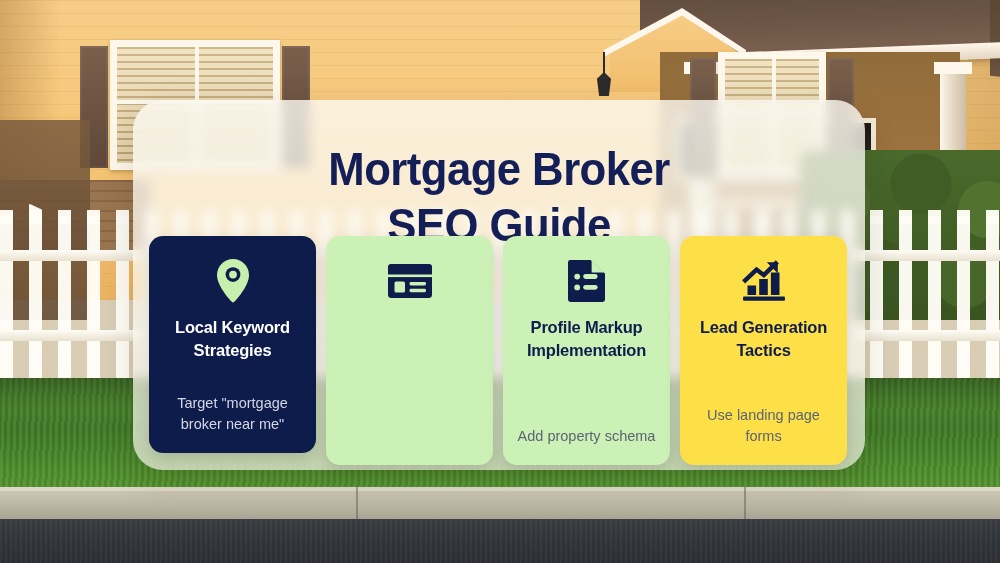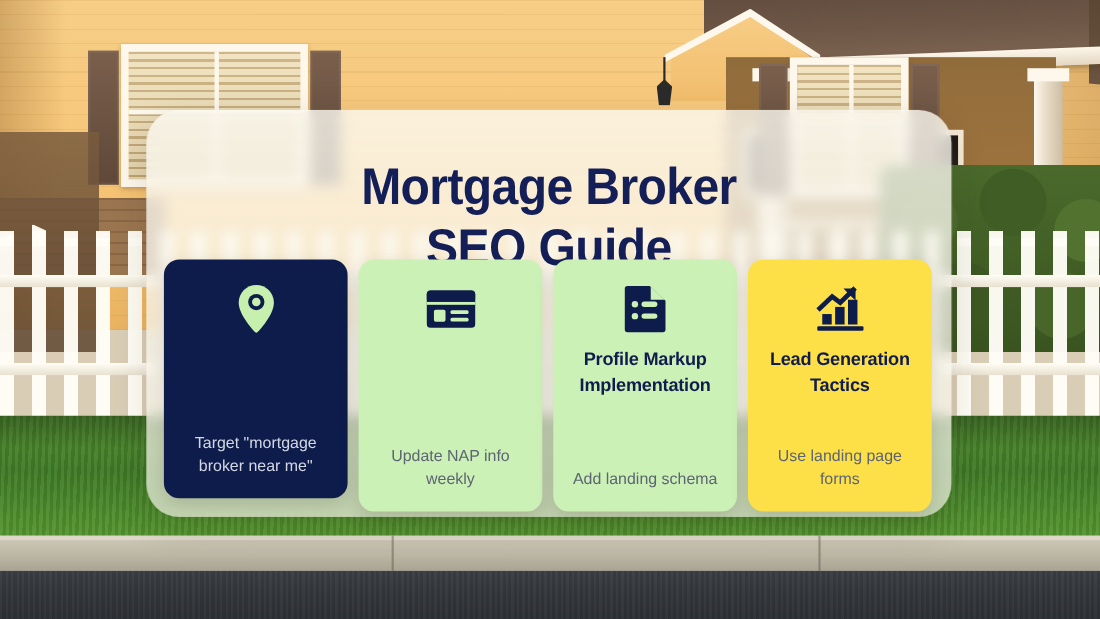--- a/index.html
+++ b/index.html
@@ -250,50 +250,50 @@
   <div class="cards">
 
     <div class="card dark">
       <div class="icon-wrap">
         <svg width="36" height="46" viewBox="0 0 36 46" aria-hidden="true">
           <path d="M18 1C9.2 1 2 8.1 2 16.9c0 11.6 14.2 26.3 14.8 26.9a1.7 1.7 0 0 0 2.4 0C19.8 43.2 34 28.5 34 16.9 34 8.1 26.8 1 18 1z" fill="#c7efad"></path>
           <circle cx="18" cy="16.6" r="7.4" fill="#0e1c4b"></circle>
           <circle cx="18" cy="16.6" r="3.9" fill="#c7efad"></circle>
         </svg>
       </div>
+      <div class="card-title">Local Keyword Strategies</div>
       <div class="card-desc">Target "mortgage broker near me"</div>
     </div>
 
     <div class="card green">
       <div class="icon-wrap">
         <svg width="46" height="36" viewBox="0 0 46 36" aria-hidden="true">
           <rect x="1" y="1" width="44" height="34" rx="3.5" fill="#0e1c4b"></rect>
           <rect x="1" y="1" width="44" height="11" rx="3.5" fill="#0e1c4b"></rect>
           <rect x="1" y="11.5" width="44" height="2.6" fill="#cbf1b7"></rect>
           <rect x="7.5" y="18.5" width="10.5" height="11" rx="1.6" fill="#cbf1b7"></rect>
           <rect x="22.5" y="19" width="16.5" height="3.4" rx="1.4" fill="#cbf1b7"></rect>
           <rect x="22.5" y="25.8" width="16.5" height="3.4" rx="1.4" fill="#cbf1b7"></rect>
         </svg>
       </div>
-      <div class="card-desc">Update NAP info weekly</div>
     </div>
 
     <div class="card green">
       <div class="icon-wrap">
         <svg width="40" height="44" viewBox="0 0 40 44" aria-hidden="true">
           <path d="M3.4 1h20.2L38 14.4V40.6A2.4 2.4 0 0 1 35.6 43H3.4A2.4 2.4 0 0 1 1 40.6V3.4A2.4 2.4 0 0 1 3.4 1z" fill="#0e1c4b"></path>
           <path d="M24.6 1.6V13.4h12.6z" fill="#cbf1b7"></path>
           <circle cx="10.2" cy="17.6" r="2.9" fill="#cbf1b7"></circle>
           <rect x="16.2" y="15.1" width="14.4" height="4.9" rx="2.45" fill="#cbf1b7"></rect>
           <circle cx="10.2" cy="28.4" r="2.9" fill="#cbf1b7"></circle>
           <rect x="16.2" y="25.9" width="14.4" height="4.9" rx="2.45" fill="#cbf1b7"></rect>
         </svg>
       </div>
       <div class="card-title">Profile Markup Implementation</div>
-      <div class="card-desc">Add landing schema</div>
+      <div class="card-desc">Add property schema</div>
     </div>
 
     <div class="card cream">
       <div class="icon-wrap">
         <svg width="44" height="42" viewBox="0 0 44 42" aria-hidden="true">
           <rect x="1" y="36.5" width="42" height="4.2" rx="1.2" fill="#0e1c4b"></rect>
           <rect x="5.5" y="25.5" width="8.6" height="9.5" fill="#0e1c4b"></rect>
           <rect x="17.2" y="19" width="8.6" height="16" fill="#0e1c4b"></rect>
           <rect x="28.9" y="12.5" width="8.6" height="22.5" fill="#0e1c4b"></rect>
           <path d="M3.2 20.4 L14.5 9.6 L21.8 15.1 L33.8 3.4" fill="none" stroke="#0e1c4b" stroke-width="4.4" stroke-linecap="square" stroke-linejoin="miter"></path>

